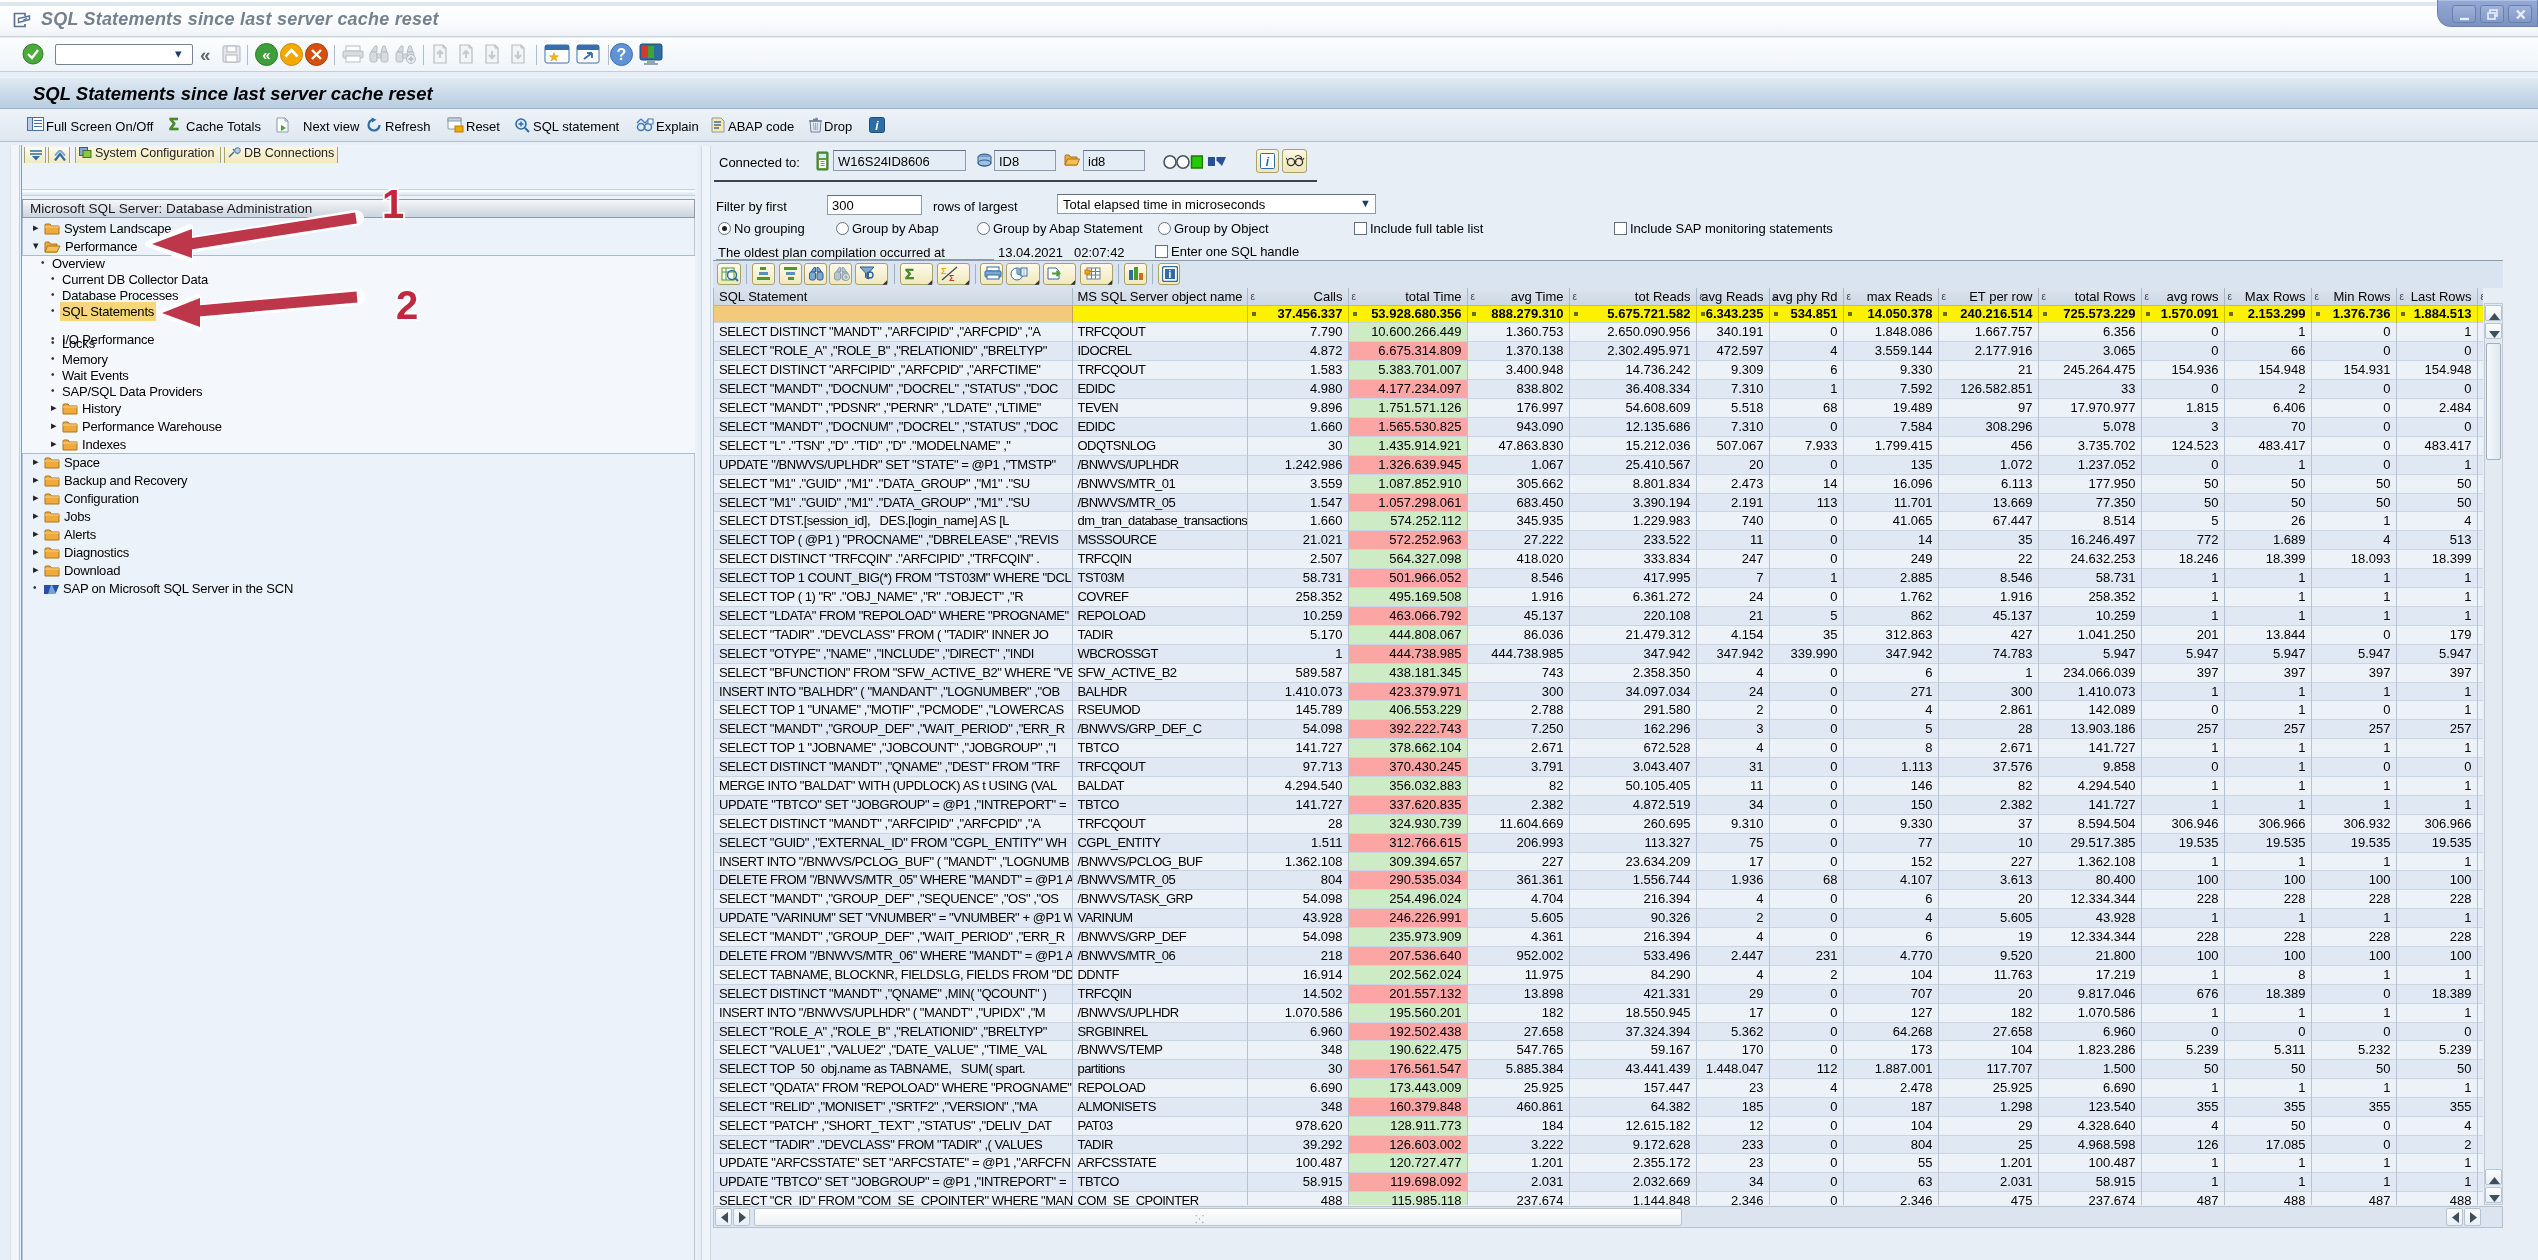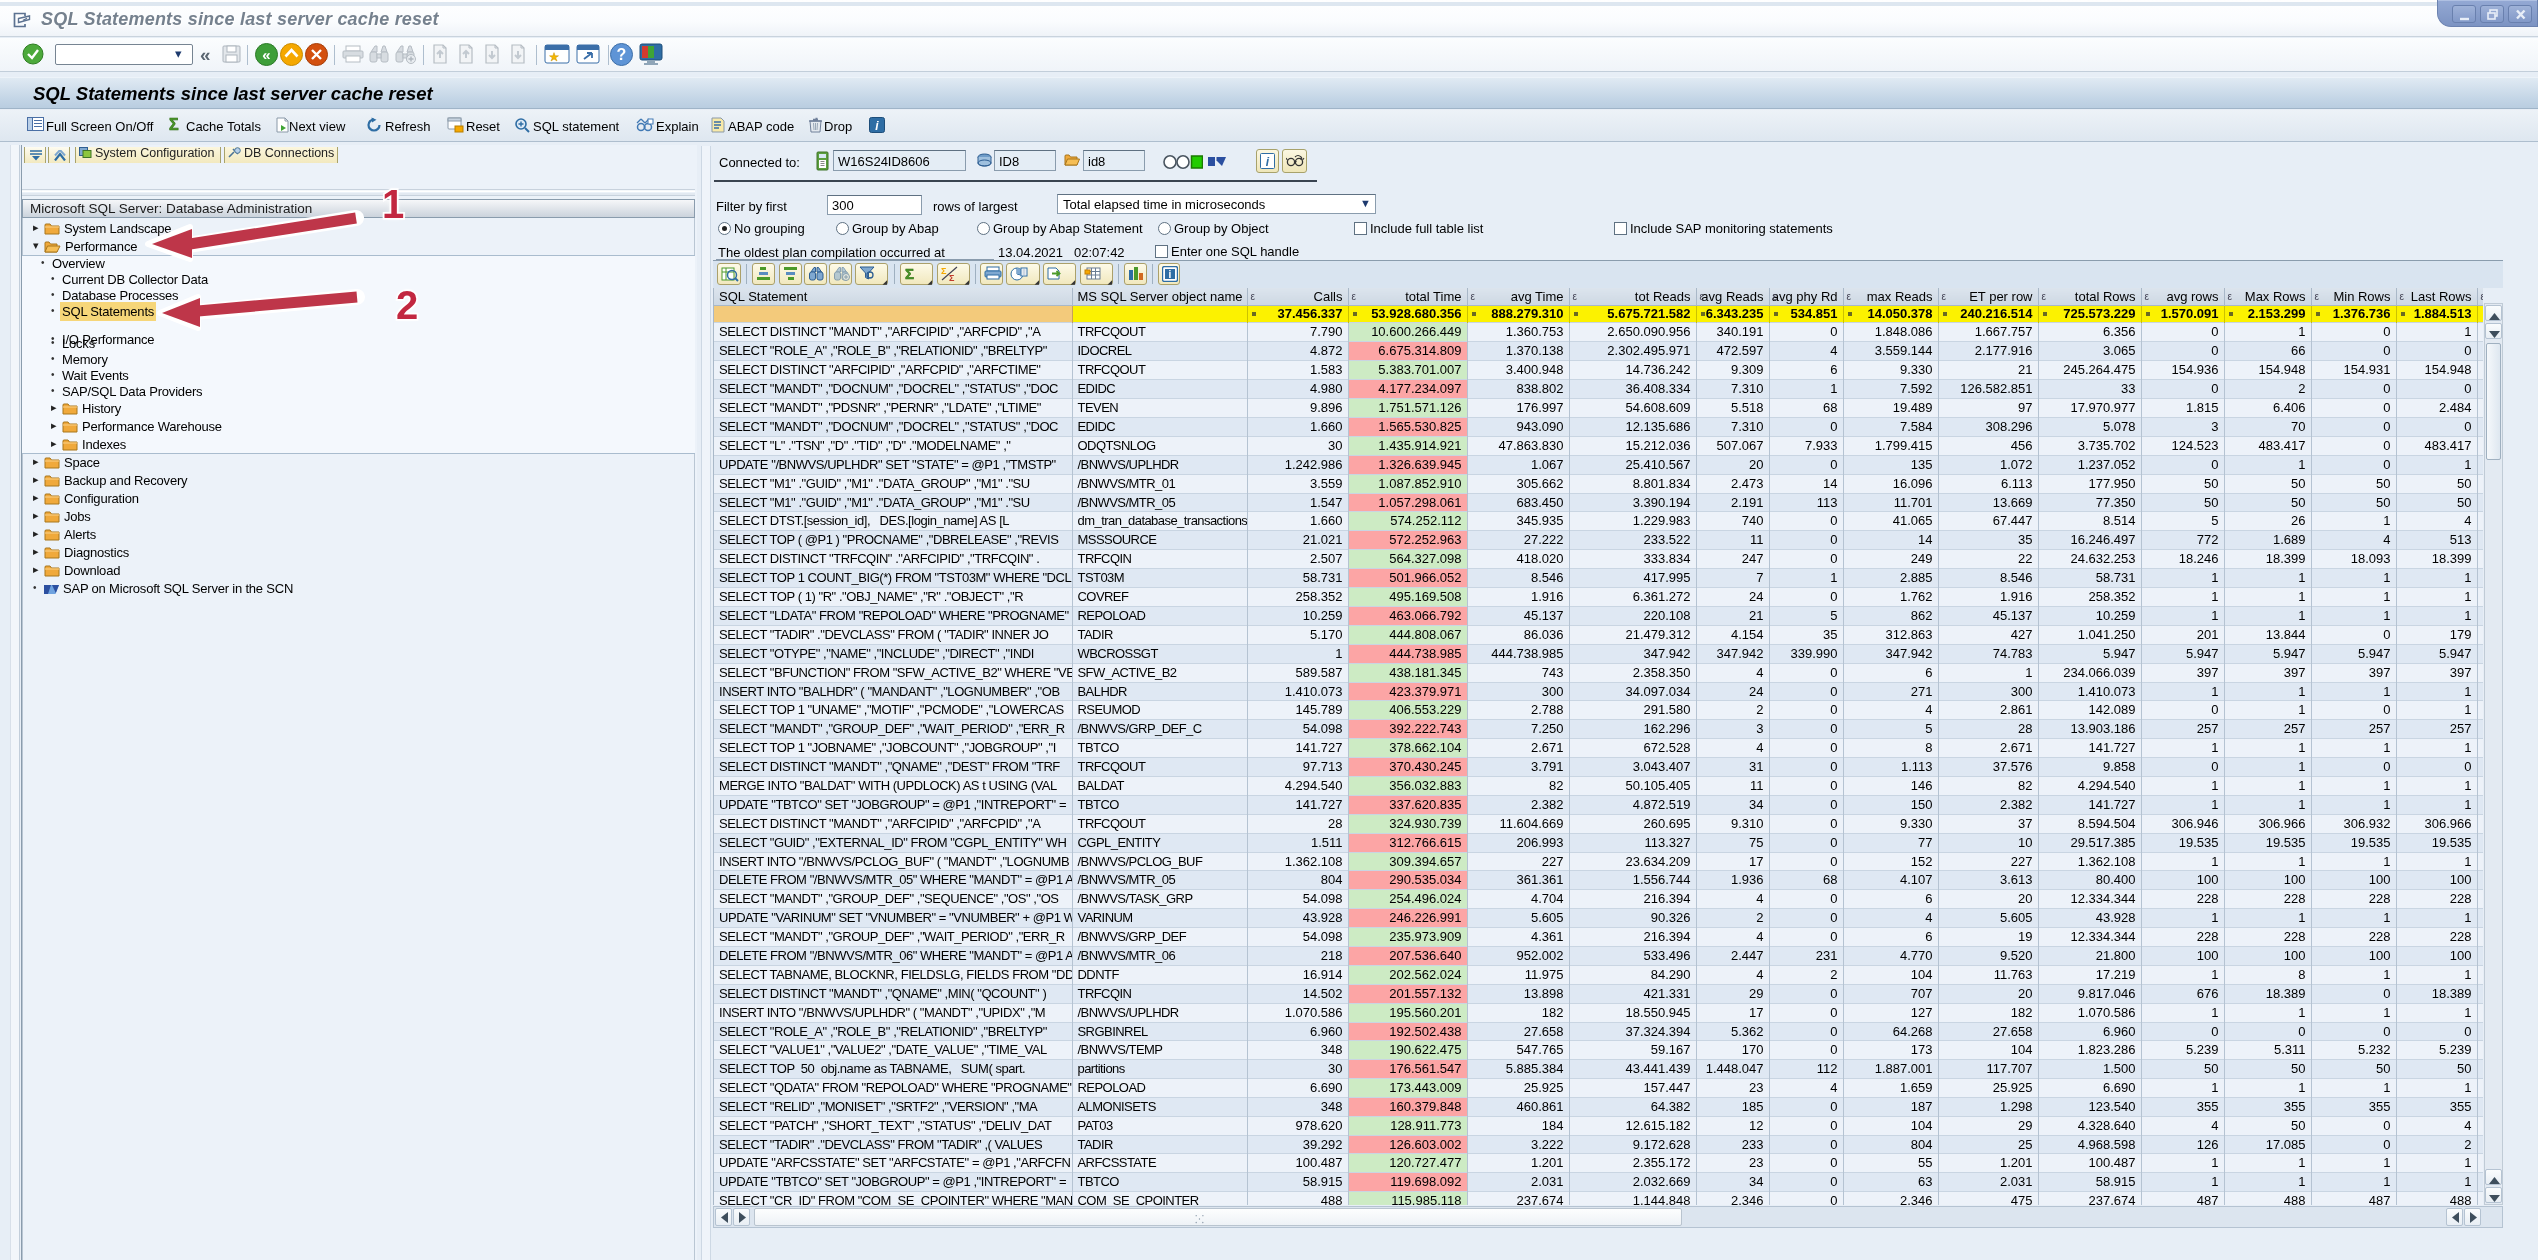--- a/index.html
+++ b/index.html
@@ -205,21 +205,21 @@
     <div class="atxt" style="left:46px">Full Screen On/Off</div>
     <div class="ticon" style="left:168px;top:117px"><svg width="16" height="15">
         <text x="1" y="13" font-size="16" font-weight="bold" fill="#4C9A2A" stroke="#2E6D14" stroke-width="0.6">Σ</text>
       </svg></div>
     <div class="atxt" style="left:186px">Cache Totals</div>
     <div class="ticon" style="left:275px;top:117px"><svg width="16" height="16">
         <path d="M2 1 L10 1 L13 4 L13 15 L2 15 Z" fill="#fff" stroke="#8A99A8"></path>
         <path d="M10 1 L10 4 L13 4" fill="none" stroke="#8A99A8"></path>
         <path d="M6 8 L11 11 L6 14 Z" fill="#3FA435"></path>
       </svg></div>
-    <div class="atxt" style="left:289px">Next view</div>
+    <div class="atxt" style="left:303px">Next view</div>
     <div class="ticon" style="left:366px;top:117px"><svg width="16" height="16">
         <path d="M13.5 8 A5.5 5.5 0 1 1 8 2.5" fill="none" stroke="#2E6DA4" stroke-width="2.2"></path>
         <path d="M5.5 0.5 L10.5 2.8 L6 5.6 Z" fill="#2E6DA4"></path>
       </svg></div>
     <div class="atxt" style="left:385px">Refresh</div>
     <div class="ticon" style="left:447px;top:117px"><svg width="17" height="16">
         <rect x="1" y="1" width="13" height="11" rx="1" fill="#fff" stroke="#8A99A8"></rect>
         <rect x="1" y="1" width="13" height="3" fill="#C8D4E0" stroke="#8A99A8"></rect>
         <rect x="8" y="9" width="8" height="6" fill="#F5A800" stroke="#B87E00"></rect>
       </svg></div>
@@ -1258,21 +1258,21 @@
           </tr>
           <tr class="odd">
             <td class="dc tl">SELECT "QDATA" FROM "REPOLOAD" WHERE "PROGNAME" =</td>
             <td class="dc tl ob">REPOLOAD</td>
             <td class="dc">6.690</td>
             <td class="dc grn">173.443.009</td>
             <td class="dc">25.925</td>
             <td class="dc">157.447</td>
             <td class="dc">23</td>
             <td class="dc">4</td>
-            <td class="dc">1.659</td>
+            <td class="dc">2.478</td>
             <td class="dc">25.925</td>
             <td class="dc">6.690</td>
             <td class="dc">1</td>
             <td class="dc">1</td>
             <td class="dc">1</td>
             <td class="dc">1</td>
             <td class="dc"></td>
           </tr>
           <tr class="even">
             <td class="dc tl">SELECT "RELID" ,"MONISET" ,"SRTF2" ,"VERSION" ,"MA</td>

